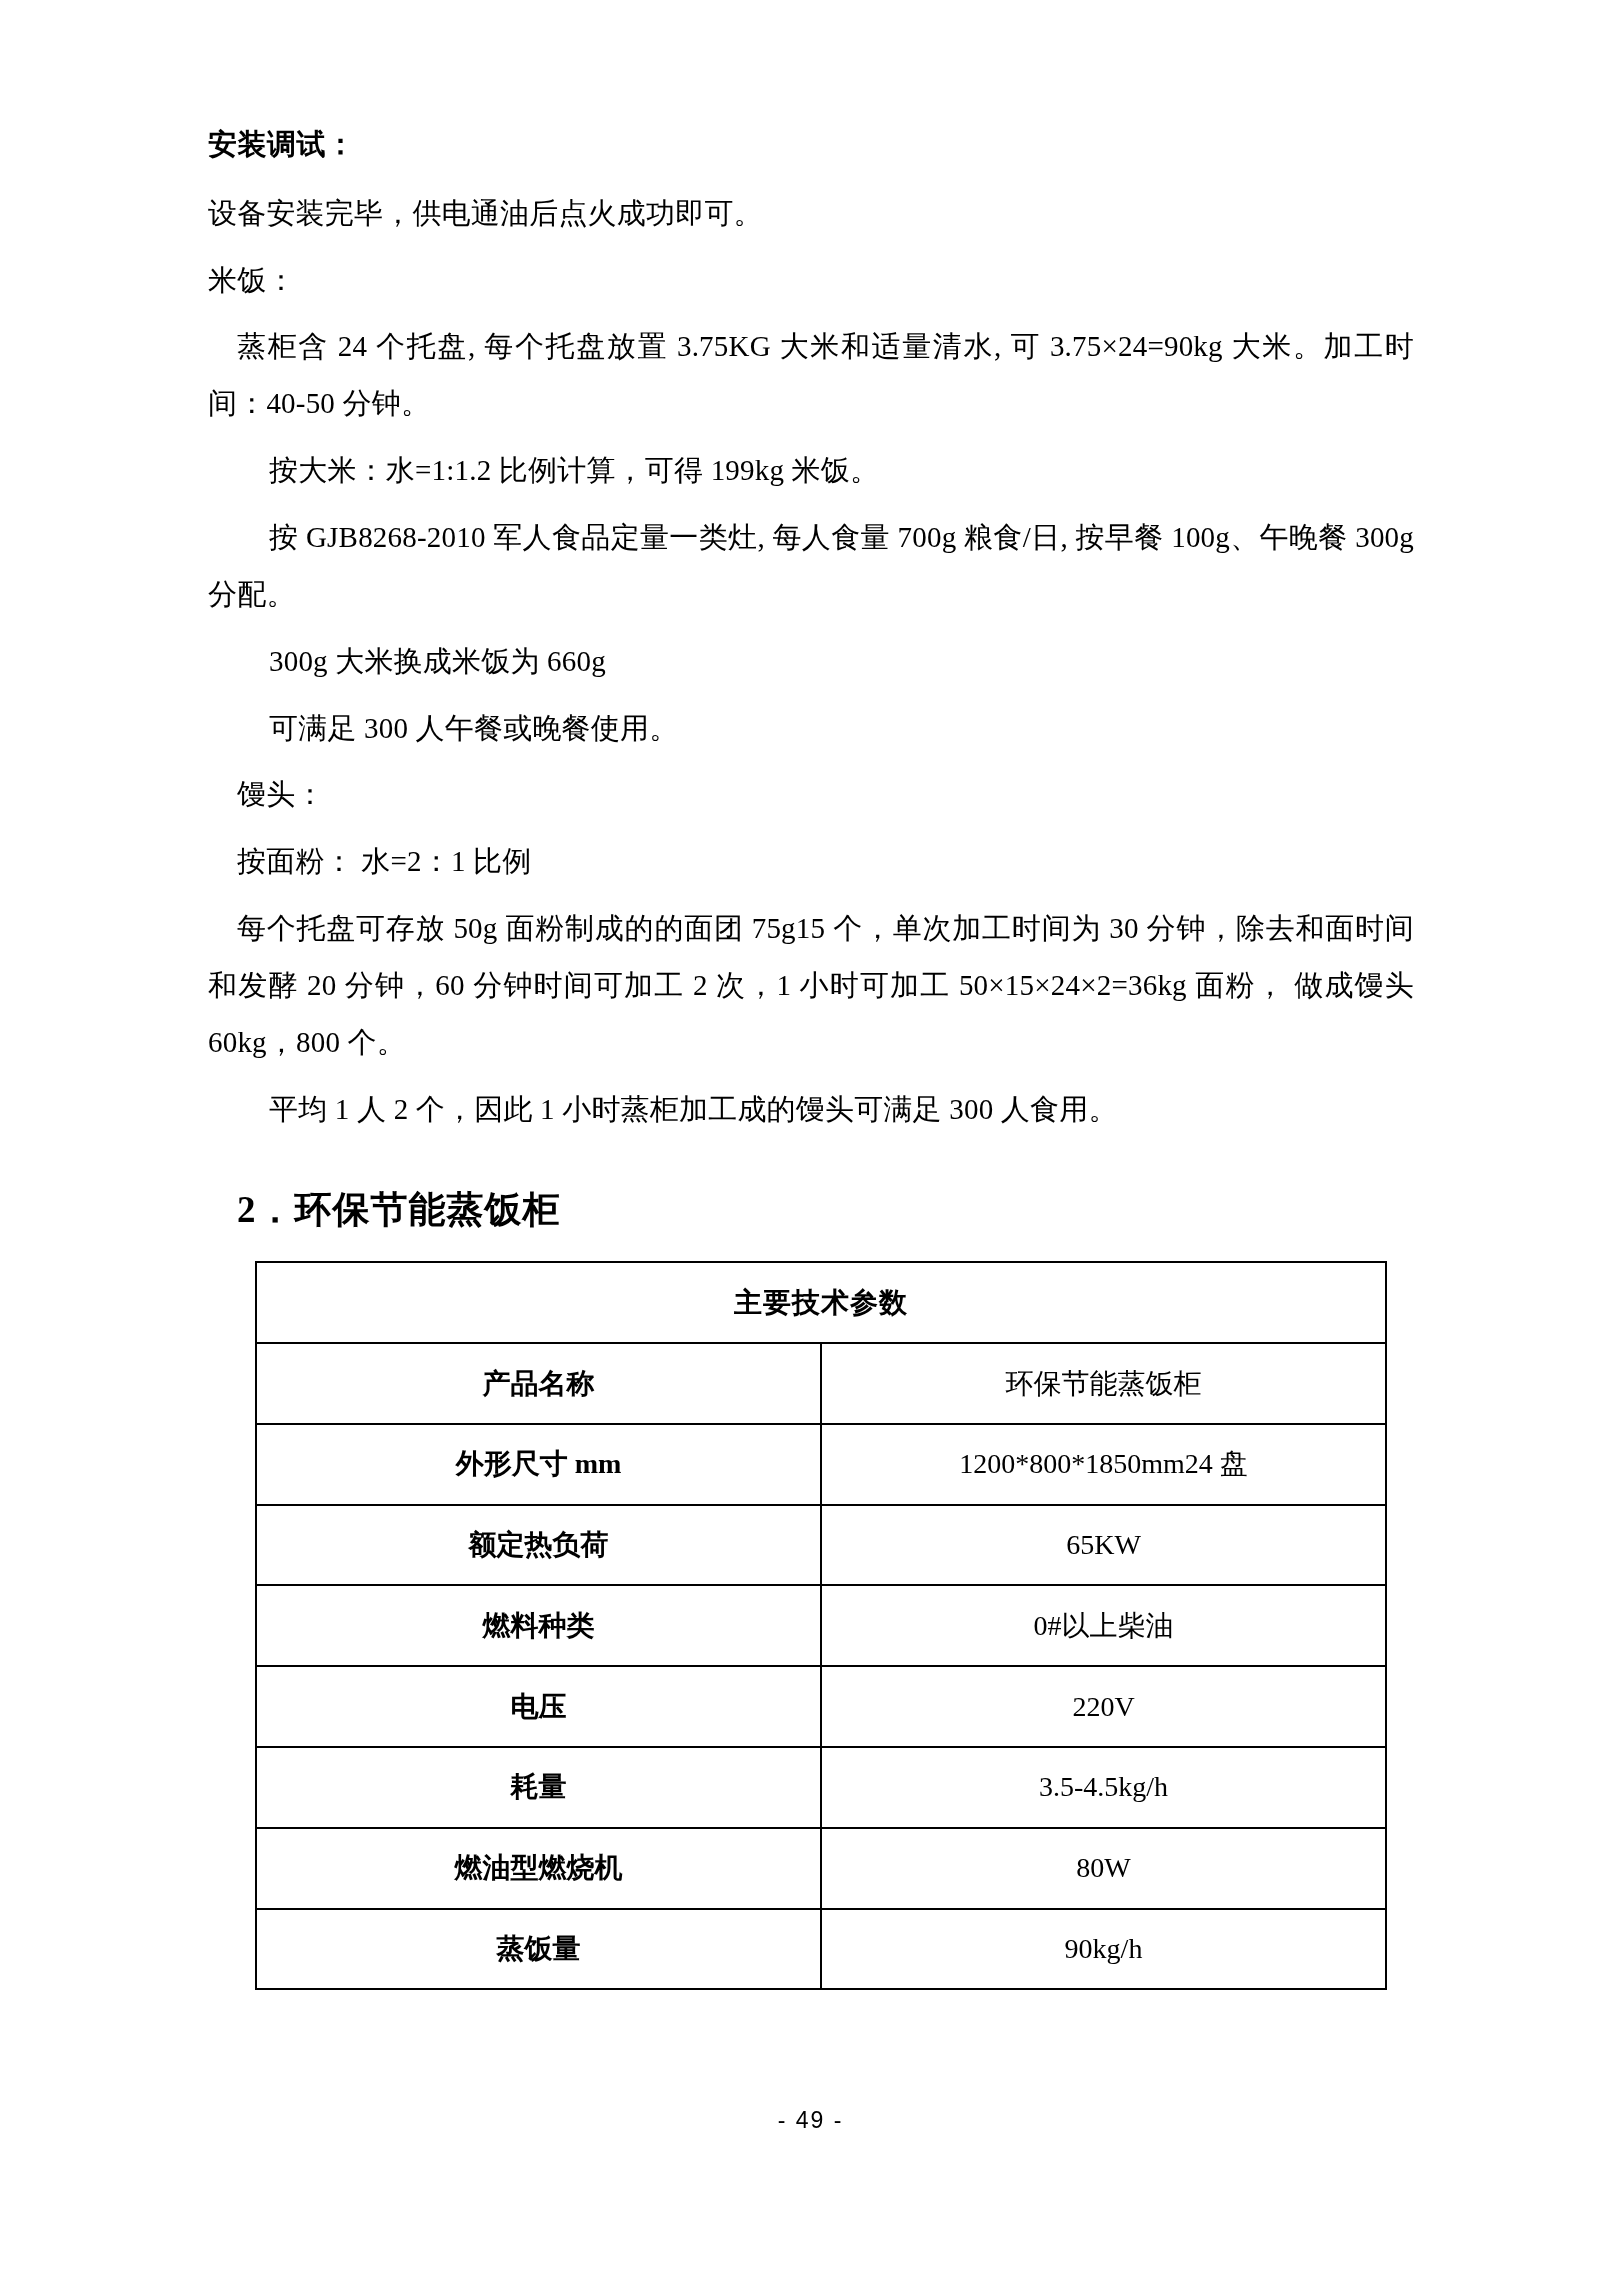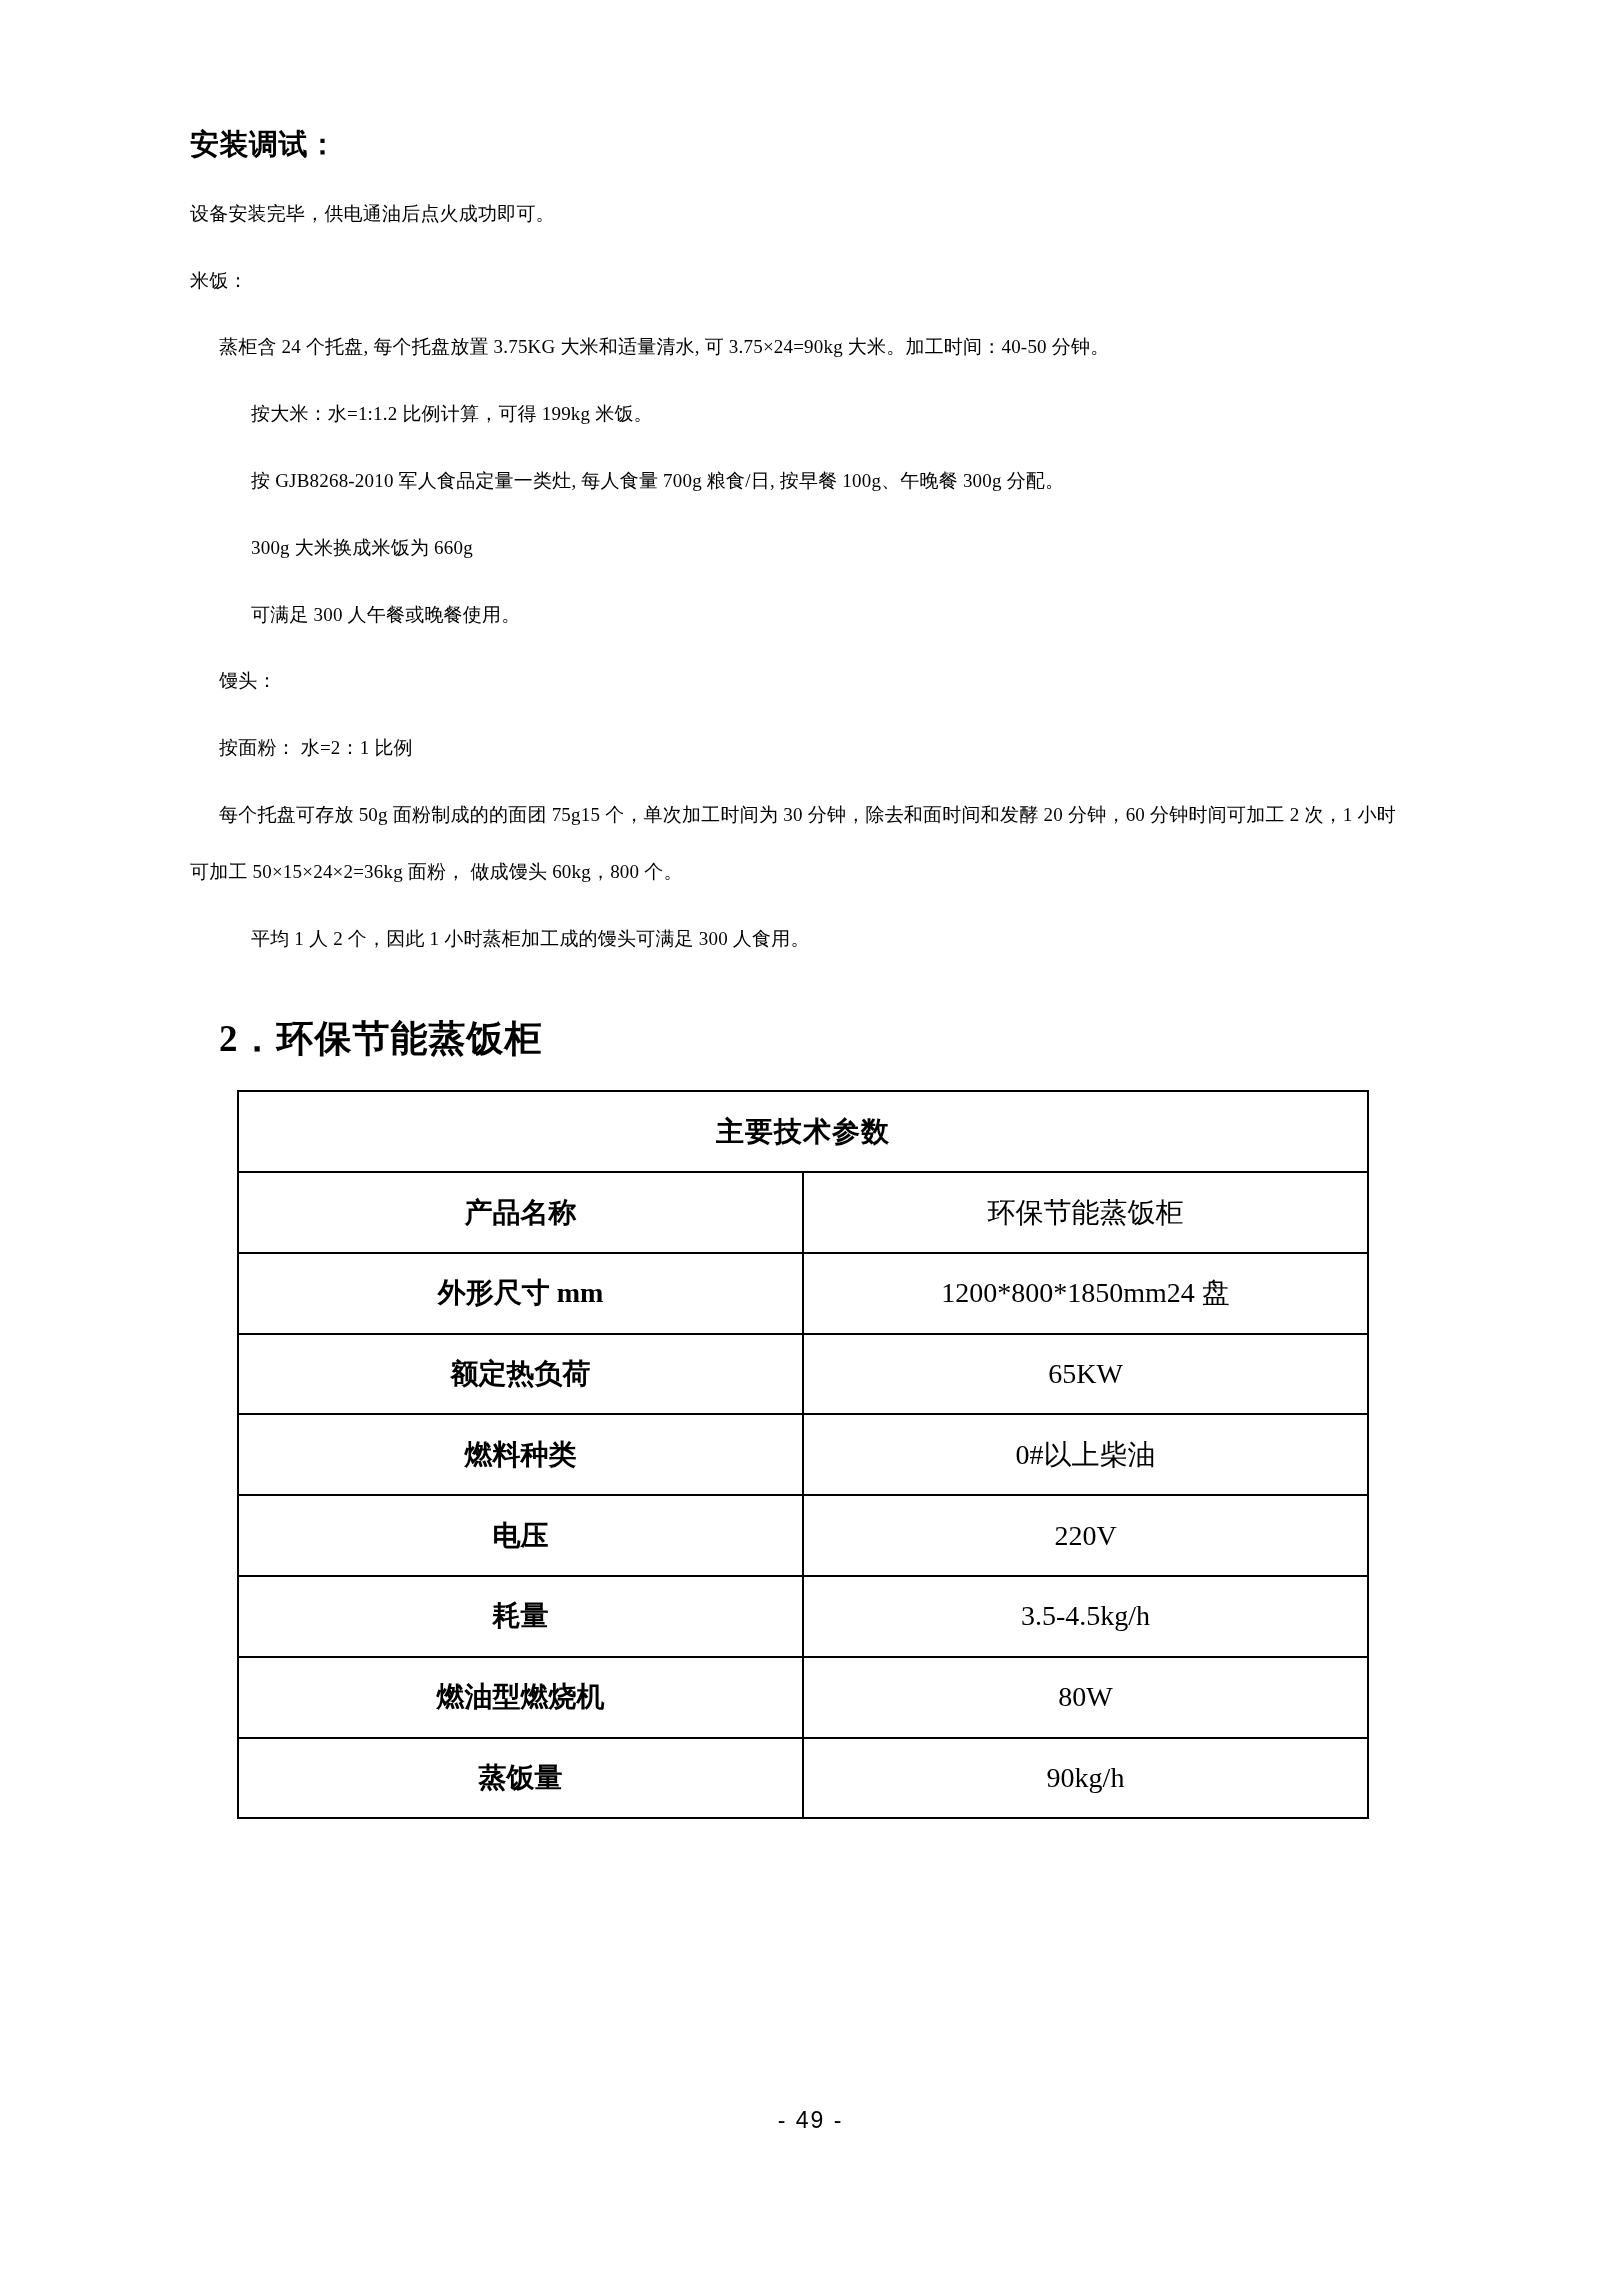--- a/index.html
+++ b/index.html
@@ -14,26 +14,26 @@
   .page {
     position: relative;
     width: 1621px;
     height: 2293px;
     background: #ffffff;
     box-sizing: border-box;
     overflow: hidden;
   }
   .content {
     position: absolute;
-    left: 190px;
+    left: 208px;
     top: 116px;
     width: 1206px;
   }
   .para {
-    font-size: 19px;
+    font-size: 29px;
     line-height: 57px;
     margin: 0 0 9.8px 0;
     text-align: justify;
     letter-spacing: 0.2px;
     white-space: pre-wrap;
   }
   .bold-head {
     font-weight: bold;
     font-size: 29px;
     line-height: 57px;

